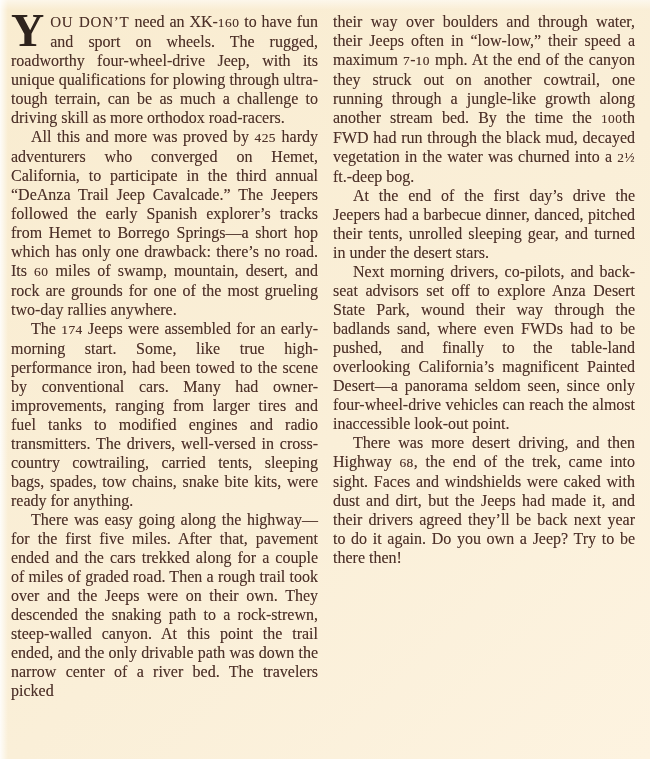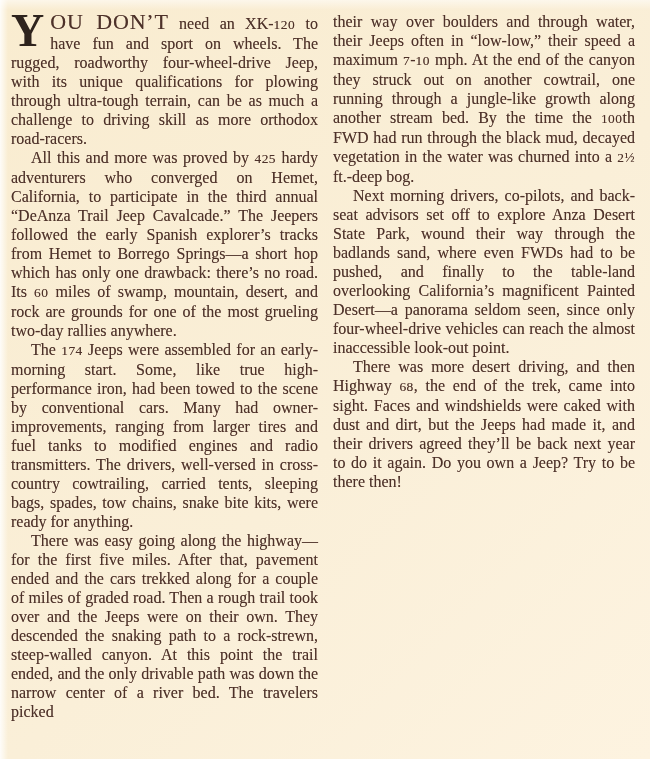--- a/index.html
+++ b/index.html
@@ -55,45 +55,46 @@
   .dropcap {
     float: left;
     font-size: 46px;
     line-height: 34px;
     font-weight: bold;
     color: #2e231d;
     padding: 2px 6px 0 0;
     text-shadow: none;
   }
   .leadin {
-    font-size: 22px;
+    font-size: 15px;
     letter-spacing: 0.8px;
   }
   
   .num {
     font-size: 0.84em;
     letter-spacing: 0.5px;
   }
 </style>
 </head>
 <body>
 
 <div class="page">
   <div class="edge-left"></div>
   <div class="edge-top"></div>
 
   <div class="content">
 
     <div class="col col-left">
-      <p class="no-indent osf"><span class="dropcap">Y</span><span class="leadin">OU DON’T</span><span> need an XK-<span class="num">120</span> to have fun and sport on wheels. The rugged, roadworthy four-wheel-drive Jeep, with its unique qualifications for plowing through ultra-tough terrain, can be as much a challenge to driving skill as more orthodox road-racers.</span></p>
+      <p class="no-indent osf"><span class="dropcap">Y</span><span class="leadin">OU DON’T</span><span> need an XK-<span class="num">160</span> to have fun and sport on wheels. The rugged, roadworthy four-wheel-drive Jeep, with its unique qualifications for plowing through ultra-tough terrain, can be as much a challenge to driving skill as more orthodox road-racers.</span></p>
       <p class="osf">All this and more was proved by <span class="num">425</span> hardy adventurers who converged on Hemet, California, to participate in the third annual “DeAnza Trail Jeep Cavalcade.” The Jeepers followed the early Spanish explorer’s tracks from Hemet to Borrego Springs—a short hop which has only one drawback: there’s no road. Its <span class="num">60</span> miles of swamp, mountain, desert, and rock are grounds for one of the most grueling two-day rallies anywhere.</p>
       <p class="osf">The <span class="num">174</span> Jeeps were assembled for an early-morning start. Some, like true high-performance iron, had been towed to the scene by conventional cars. Many had owner-improvements, ranging from larger tires and fuel tanks to modified engines and radio transmitters. The drivers, well-versed in cross-country cowtrailing, carried tents, sleeping bags, spades, tow chains, snake bite kits, were ready for anything.</p>
       <p class="osf">There was easy going along the highway—for the first five miles. After that, pavement ended and the cars trekked along for a couple of miles of graded road. Then a rough trail took over and the Jeeps were on their own. They descended the snaking path to a rock-strewn, steep-walled canyon. At this point the trail ended, and the only drivable path was down the narrow center of a river bed. The travelers picked</p>
     </div>
 
     <div class="col col-right">
       <p class="no-indent osf">their way over boulders and through water, their Jeeps often in “low-low,” their speed a maximum <span class="num">7</span>-<span class="num">10</span> mph. At the end of the canyon they struck out on another cowtrail, one running through a jungle-like growth along another stream bed. By the time the <span class="num">100</span>th FWD had run through the black mud, decayed vegetation in the water was churned into a <span class="num">2½</span> ft.-deep bog.</p>
+      <p class="osf">At the end of the first day’s drive the Jeepers had a barbecue dinner, danced, pitched their tents, unrolled sleeping gear, and turned in under the desert stars.</p>
       <p class="osf">Next morning drivers, co-pilots, and back-seat advisors set off to explore Anza Desert State Park, wound their way through the badlands sand, where even FWDs had to be pushed, and finally to the table-land overlooking California’s magnificent Painted Desert—a panorama seldom seen, since only four-wheel-drive vehicles can reach the almost inaccessible look-out point.</p>
       <p class="osf">There was more desert driving, and then Highway <span class="num">68</span>, the end of the trek, came into sight. Faces and windshields were caked with dust and dirt, but the Jeeps had made it, and their drivers agreed they’ll be back next year to do it again. Do you own a Jeep? Try to be there then!</p>
     </div>
 
   </div>
 </div>
 
 </body></html>

